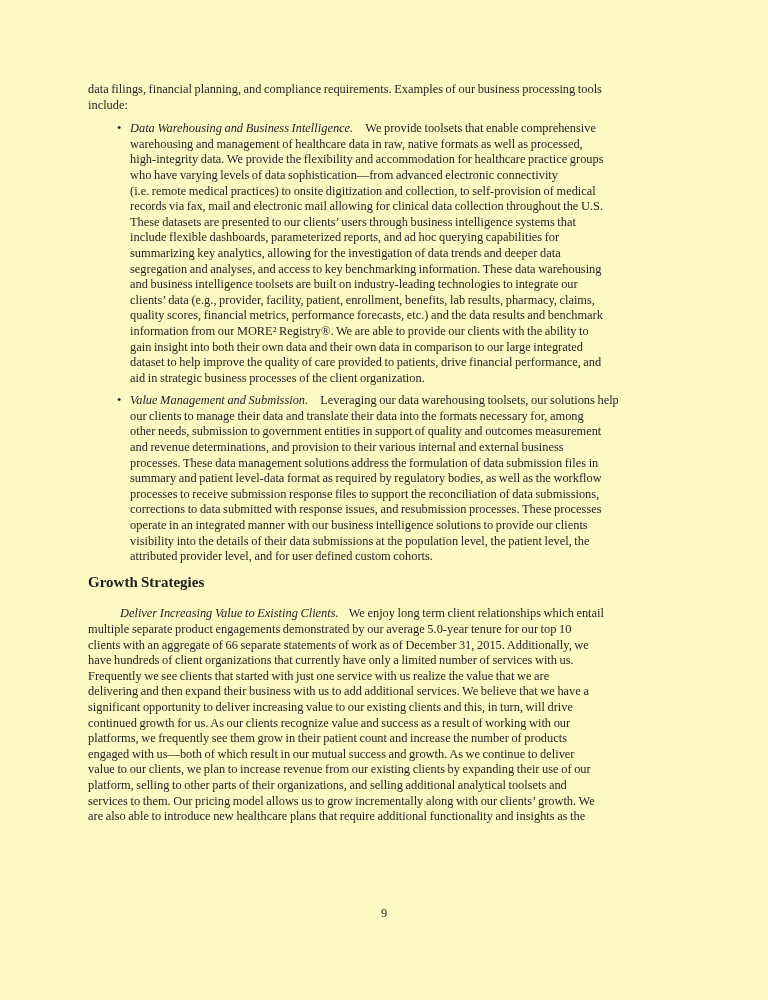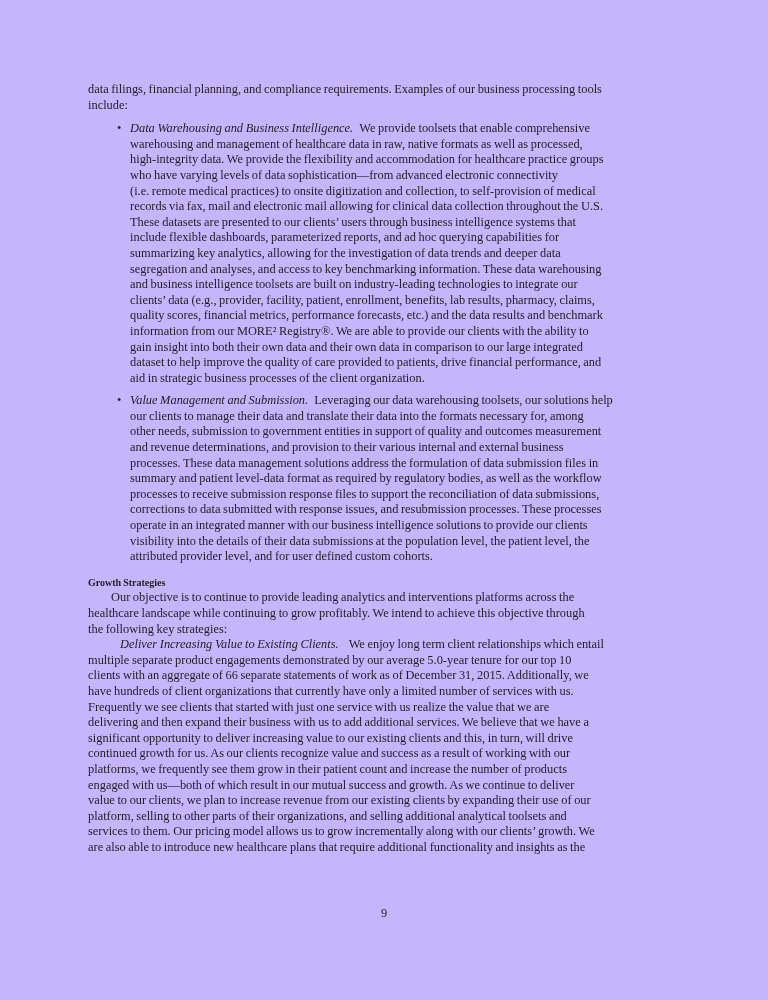--- a/index.html
+++ b/index.html
@@ -1,20 +1,20 @@
 <!DOCTYPE html>
 <html><head>
 <meta charset="utf-8">
 <style>
   html, body { margin: 0; padding: 0; background: #ffffff; }
   .page {
     position: relative;
     width: 768px;
     height: 1000px;
-    background: #c4b5fd;
+    background: #fef9c3;
     box-sizing: border-box;
     padding: 82px 88px 0 88px;
     font-family: "Liberation Serif", "DejaVu Serif", serif;
     font-size: 12.4px;
     line-height: 15.6px;
     color: #1f1f1f;
     word-spacing: -0.5px;
     overflow: hidden;
   }
   .prewrap { white-space: pre-line; }
@@ -30,27 +30,27 @@
     padding-left: 42px;
   }
   ul.bullets li + li { margin-top: 7px; }
   .marker {
     position: absolute;
     left: 29px;
     top: 0;
   }
   .lead {
     font-style: italic;
-    margin-right: 6px;
+    margin-right: 12px;
   }
   .lead-wide { margin-right: 10px; margin-left: 9px; }
   h3.heading {
-    font-size: 10px;
+    font-size: 15px;
     font-weight: bold;
-    margin: 10px 0 0 0;
+    margin: 10px 0 16px 0;
     line-height: 15.6px;
   }
   .mt10 { margin-top: 10px; }
   .mt9 { margin-top: 9px; }
   .page-number {
     position: absolute;
     top: 906px;
     left: 0;
     width: 768px;
     text-align: center;
@@ -95,23 +95,20 @@
 processes to receive submission response files to support the reconciliation of data submissions,
 corrections to data submitted with response issues, and resubmission processes. These processes
 operate in an integrated manner with our business intelligence solutions to provide our clients
 visibility into the details of their data submissions at the population level, the patient level, the
 attributed provider level, and for user defined custom cohorts.</span>
     </li>
   </ul>
 
   <h3 class="heading">Growth Strategies</h3>
 
-  <p class="para indent prewrap mt10">Our objective is to continue to provide leading analytics and interventions platforms across the
-healthcare landscape while continuing to grow profitably. We intend to achieve this objective through
-the following key strategies:</p>
 
   <p class="para indent mt9"><span class="lead lead-wide">Deliver Increasing Value to Existing Clients.</span><span class="prewrap">We enjoy long term client relationships which entail
 multiple separate product engagements demonstrated by our average 5.0-year tenure for our top 10
 clients with an aggregate of 66 separate statements of work as of December 31, 2015. Additionally, we
 have hundreds of client organizations that currently have only a limited number of services with us.
 Frequently we see clients that started with just one service with us realize the value that we are
 delivering and then expand their business with us to add additional services. We believe that we have a
 significant opportunity to deliver increasing value to our existing clients and this, in turn, will drive
 continued growth for us. As our clients recognize value and success as a result of working with our
 platforms, we frequently see them grow in their patient count and increase the number of products

